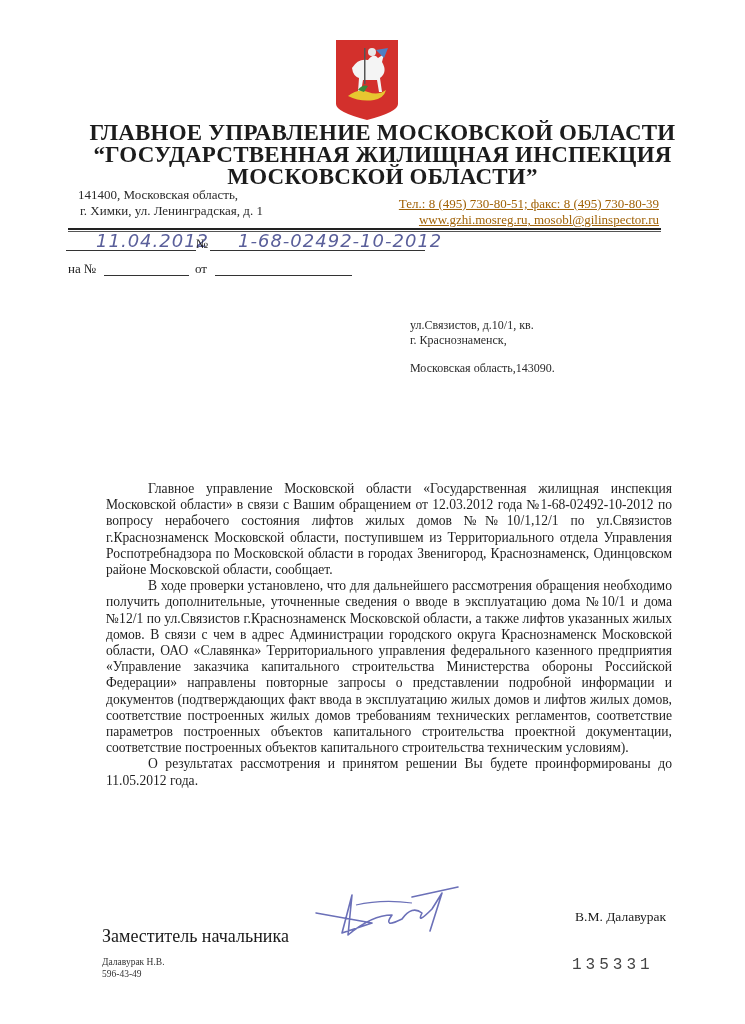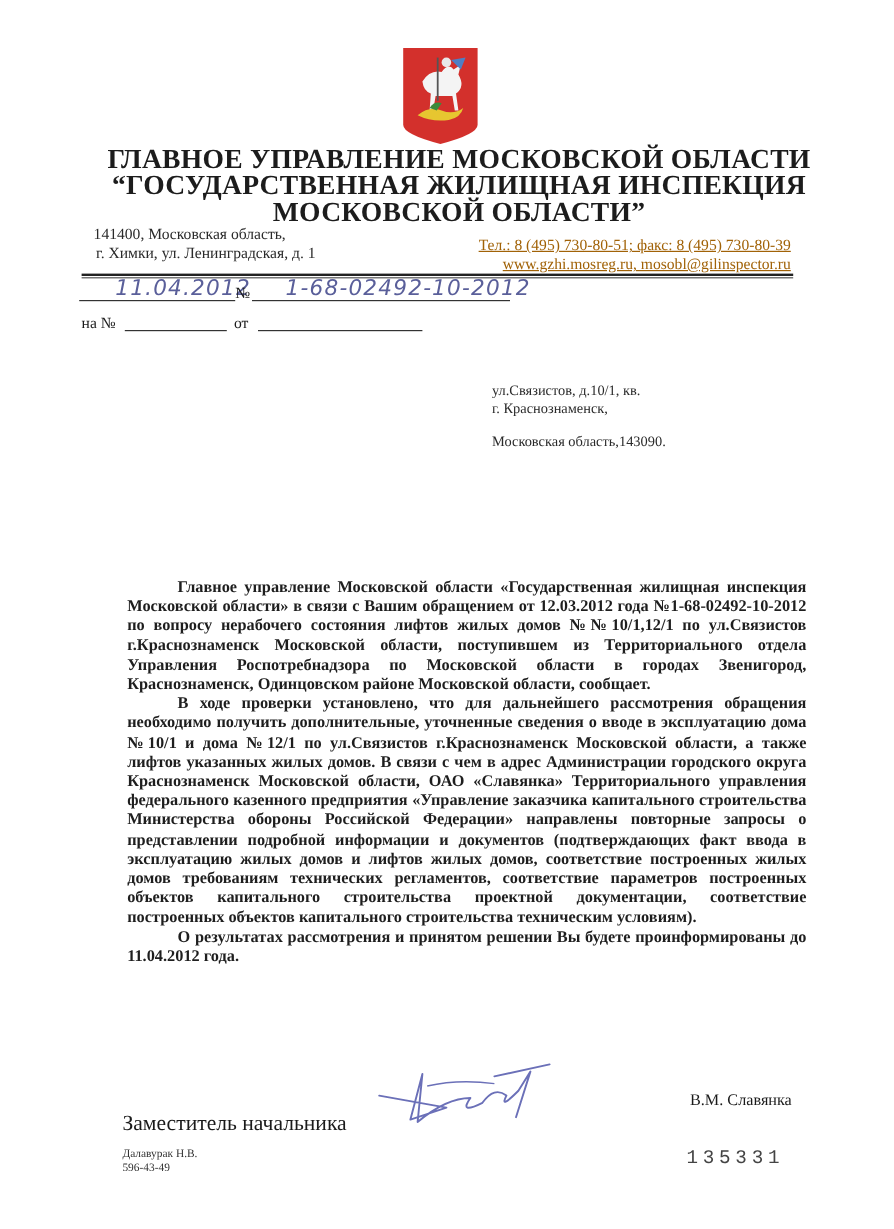--- a/index.html
+++ b/index.html
@@ -32,21 +32,21 @@
     .num-line { left: 210px; top: 250px; width: 215px; height: 1px; background: #333; }
     .na-label { left: 68px; top: 261px; font-size: 13px; }
     .na-line { left: 104px; top: 275px; width: 85px; height: 1px; background: #333; }
     .ot-label { left: 195px; top: 261px; font-size: 13px; }
     .ot-line { left: 215px; top: 275px; width: 137px; height: 1px; background: #333; }
     .recipient { left: 410px; font-size: 12px; line-height: 15px; color: #2a2a2a; }
     .r1 { top: 318px; } .r2 { top: 333px; } .r3 { top: 347px; margin-top: 14px; }
     .body-text {
       left: 106px; top: 481px; width: 566px; font-size: 13.6px; line-height: 16.2px; text-align: justify; color: #1e1e1e;
     }
-    .body-text p { margin: 0; text-indent: 42px; font-weight: bold; }
+    .body-text p { margin: 0; text-indent: 42px; }
     .signer-title { left: 102px; top: 906px; font-size: 18px; margin-top: 20px; }
     .signer-name { left: 575px; top: 909px; font-size: 13.5px; }
     .signature { left: 312px; top: 885px; width: 150px; height: 55px; }
     .executor { left: 102px; top: 956px; font-size: 9.5px; line-height: 12px; color: #333; }
     .executor2 { top: 968px; }
     .stamp-num { left: 572px; top: 956px; font-size: 16px; letter-spacing: 4px; font-family: "Liberation Mono", monospace; color: #444; }
   </style>
 </head>
 <body>
 
@@ -84,27 +84,27 @@
 <div class="abs ot-label">от</div>
 <div class="abs ot-line"></div>
 
 <div class="abs recipient r1">ул.Связистов,  д.10/1, кв.</div>
 <div class="abs recipient r2">г. Краснознаменск,</div>
 <div class="abs recipient r3">Московская область,143090.</div>
 
 <div class="abs body-text">
   <p>Главное управление Московской области «Государственная жилищная инспекция Московской области» в связи с Вашим обращением от 12.03.2012 года №1-68-02492-10-2012 по вопросу нерабочего состояния лифтов жилых домов №№10/1,12/1 по ул.Связистов г.Краснознаменск Московской области, поступившем из Территориального отдела Управления Роспотребнадзора по Московской области в городах Звенигород, Краснознаменск, Одинцовском районе Московской области, сообщает.</p>
   <p>В ходе проверки установлено, что для дальнейшего рассмотрения обращения необходимо получить дополнительные, уточненные сведения о вводе в эксплуатацию дома №10/1 и дома №12/1 по ул.Связистов г.Краснознаменск Московской области, а также лифтов указанных жилых домов. В связи с чем в адрес Администрации городского округа Краснознаменск Московской области, ОАО «Славянка» Территориального управления федерального казенного предприятия «Управление заказчика капитального строительства Министерства обороны Российской Федерации» направлены повторные запросы о представлении подробной информации и документов (подтверждающих факт ввода в эксплуатацию жилых домов и лифтов жилых домов, соответствие построенных жилых домов требованиям технических регламентов, соответствие параметров построенных объектов капитального строительства проектной документации, соответствие построенных объектов капитального строительства техническим условиям).</p>
-  <p>О результатах рассмотрения и принятом решении Вы будете проинформированы до 11.04.2012 года.</p>
+  <p>О результатах рассмотрения и принятом решении Вы будете проинформированы до 11.05.2012 года.</p>
 </div>
 
 <div class="abs signer-title">Заместитель начальника</div>
 <div class="abs signature">
   <svg width="150" height="55" viewBox="0 0 150 55">
     <path d="M4 28 L60 38 L30 48 L40 10 L36 50 Q60 30 80 30 Q70 44 90 34 Q100 20 110 28 Q104 40 120 24 L130 8 L118 46 M100 12 L146 2" fill="none" stroke="#6b70b8" stroke-width="1.6" stroke-linecap="round" stroke-linejoin="round"></path>
     <path d="M44 20 Q70 14 100 18" fill="none" stroke="#6b70b8" stroke-width="1.2"></path>
   </svg>
 </div>
-<div class="abs signer-name">В.М. Славянка</div>
+<div class="abs signer-name">В.М. Далавурак</div>
 
 <div class="abs executor">Далавурак Н.В.</div>
 <div class="abs executor executor2">596-43-49</div>
 <div class="abs stamp-num">135331</div>
 
 </body></html>

